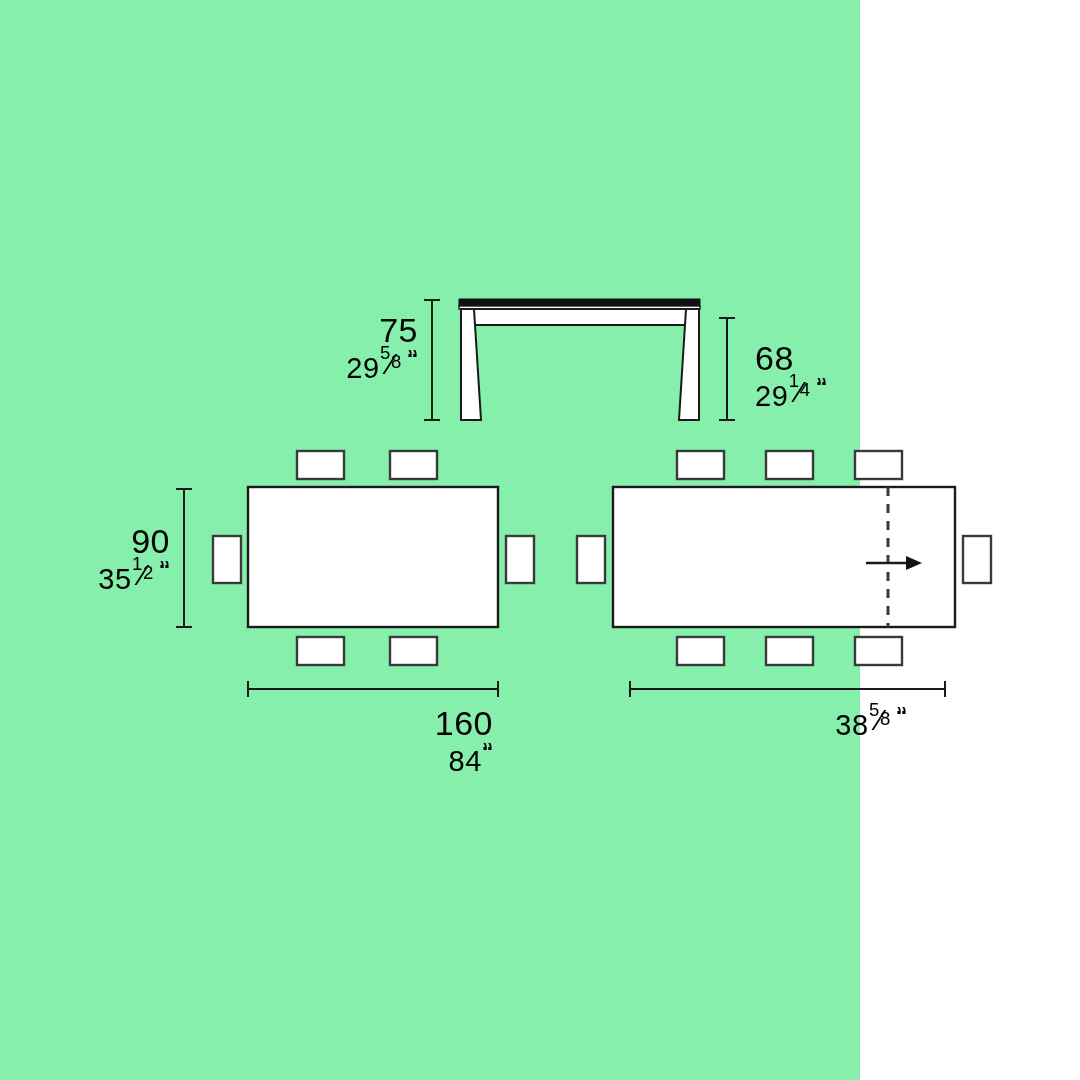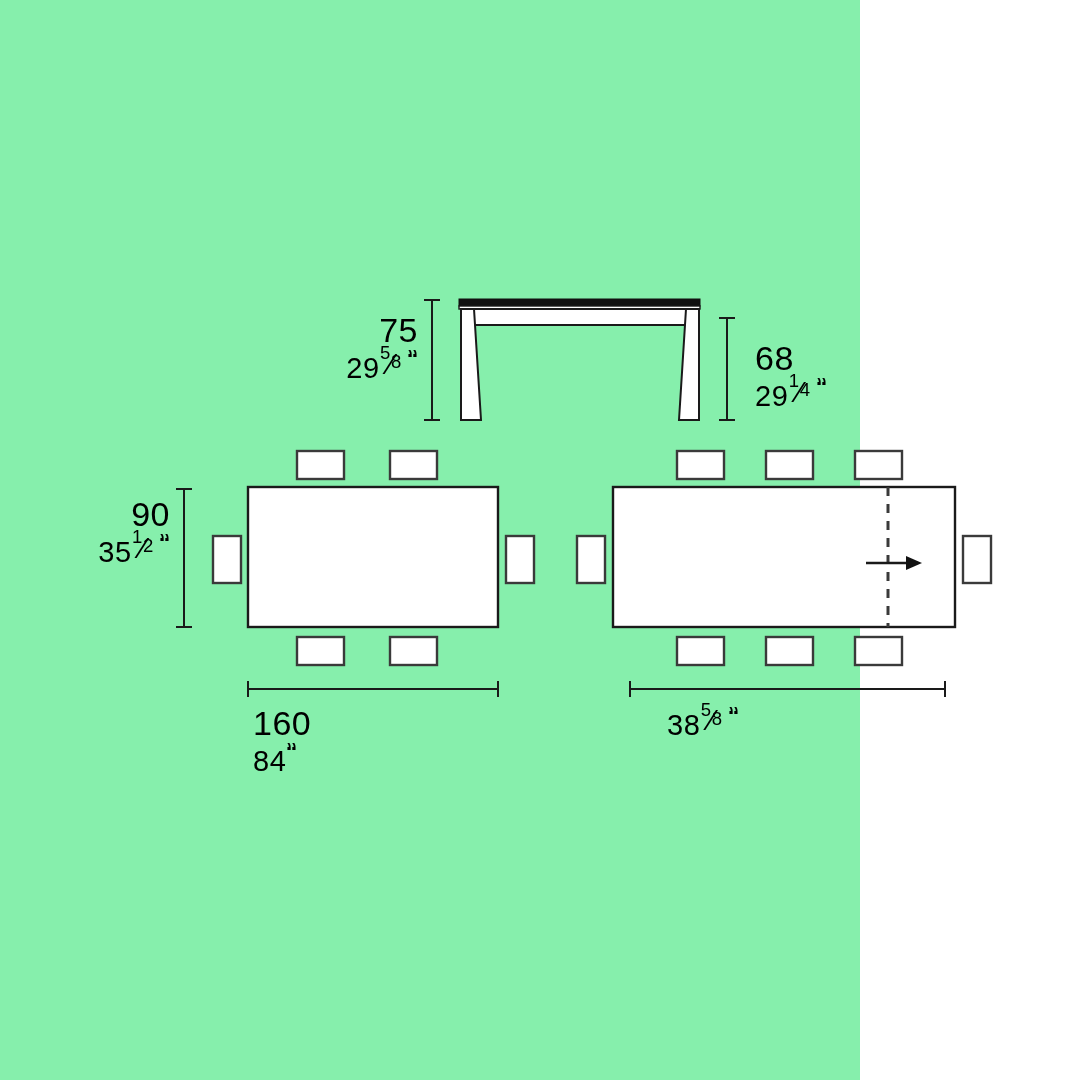--- a/index.html
+++ b/index.html
@@ -39,21 +39,21 @@
   .dim-metric {
     font-size: 34px;
     letter-spacing: 0.5px;
   }
   .dim-imperial {
     font-size: 29px;
     letter-spacing: 0.5px;
   }
   .ta-right { text-align: right; }
   .ta-left  { text-align: left; }
-  .ta-center{ text-align: left; }
+  .ta-center{ text-align: right; }
 
   .frac {
     display: inline-block;
     position: relative;
     width: 0.94em;
     height: 1em;
     vertical-align: baseline;
   }
   .frac .num {
     position: absolute;
@@ -181,21 +181,21 @@
     </div>
   </div>
 
   <div class="dim-label ta-left" style="left:755px; top:340px; width:220px;">
     <div class="dim-metric">68</div>
     <div class="dim-imperial">
       <span>29</span><span class="frac"><span class="num">1</span><span class="sl">⁄</span><span class="den">4</span></span><span class="inchmark">“</span>
     </div>
   </div>
 
-  <div class="dim-label ta-right" style="left:0px; top:496px; width:170px;">
+  <div class="dim-label ta-right" style="left:0px; top:523px; width:170px;">
     <div class="dim-metric">90</div>
     <div class="dim-imperial">
       <span>35</span><span class="frac"><span class="num">1</span><span class="sl">⁄</span><span class="den">2</span></span><span class="inchmark">“</span>
     </div>
   </div>
 
   <div class="dim-label ta-center" style="left:253px; top:705px; width:240px;">
     <div class="dim-metric">160</div>
     <div class="dim-imperial">
       <span>84</span><span class="inchmark">“</span>

